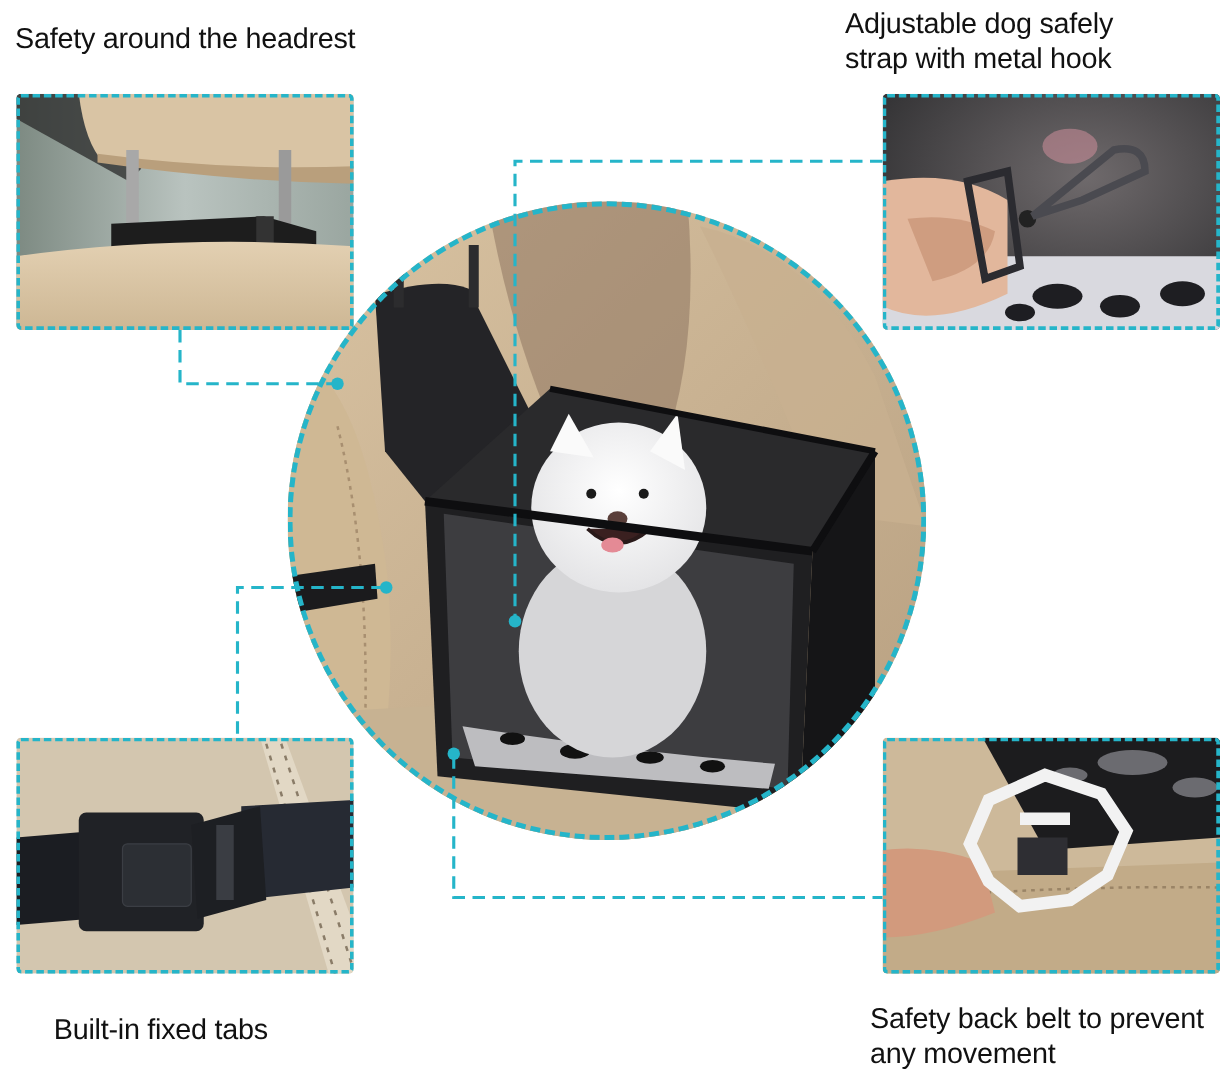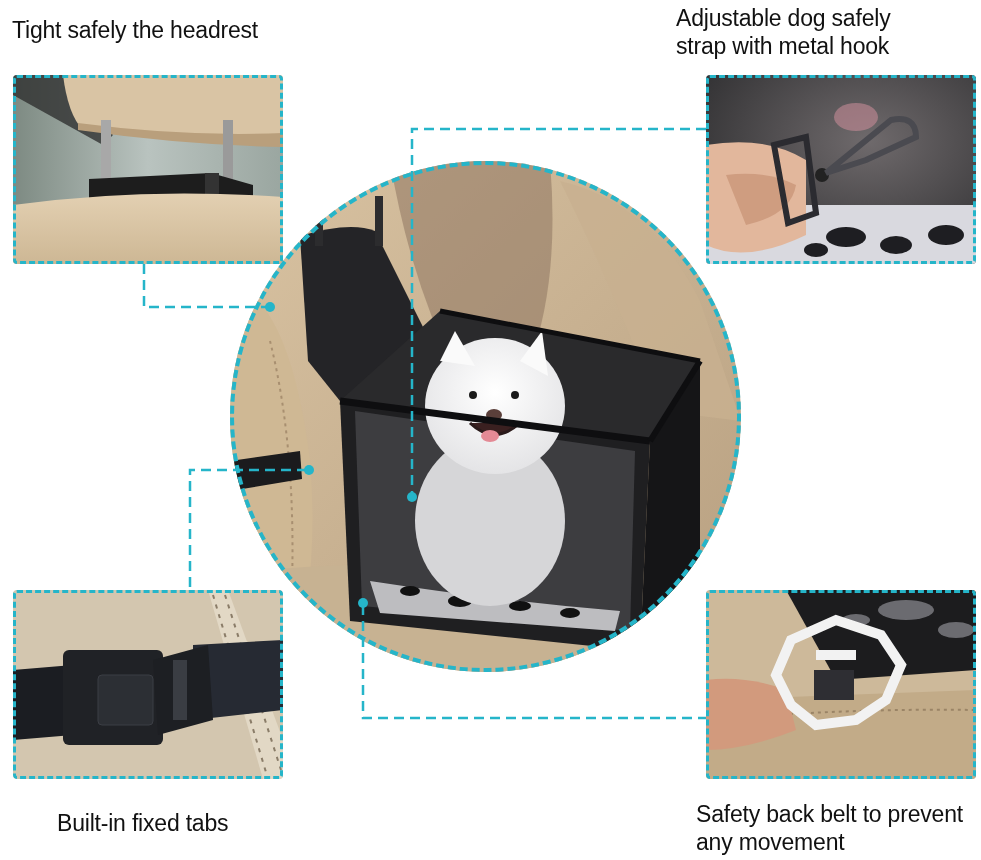--- a/index.html
+++ b/index.html
@@ -10,24 +10,24 @@
            box-sizing: border-box; }
   .panel-border { position: absolute; inset: 0; border: 3px dashed #25b5c9; border-radius: 4px; pointer-events: none; }
   .circle { position: absolute; left: 230px; top: 161px; width: 511px; height: 511px; border-radius: 50%; overflow: hidden; }
   .circle-border { position: absolute; left: 230px; top: 161px; width: 511px; height: 511px; border-radius: 50%;
                    box-sizing: border-box; border: 4px dashed #25b5c9; pointer-events: none; }
   svg.overlay { position: absolute; left: 0; top: 0; pointer-events: none; }
 </style>
 </head>
 <body>
 
-<div class="caption" style="left:12px; top:16px;">Tight safely the headrest</div>
+<div class="caption" style="left:12px; top:16px;">Safety around the headrest</div>
 <div class="caption" style="left:676px; top:4px;">Adjustable dog safely
 strap with metal hook</div>
-<div class="caption" style="left:57px; top:809px;">Built-in fixed tabs</div>
+<div class="caption" style="left:43px; top:809px;">Built-in fixed tabs</div>
 <div class="caption" style="left:696px; top:800px;">Safety back belt to prevent
  any movement</div>
 
 <div class="panel" style="left:13px; top:75px;">
   <svg width="270" height="189" viewBox="0 0 270 189">
     <defs>
       <linearGradient id="tlbg" x1="0" y1="0" x2="1" y2="0">
         <stop offset="0" stop-color="#7d8a82"></stop>
           <stop offset="0.5" stop-color="#b9c3bf"></stop>
           <stop offset="1" stop-color="#9aa6a0"></stop>

